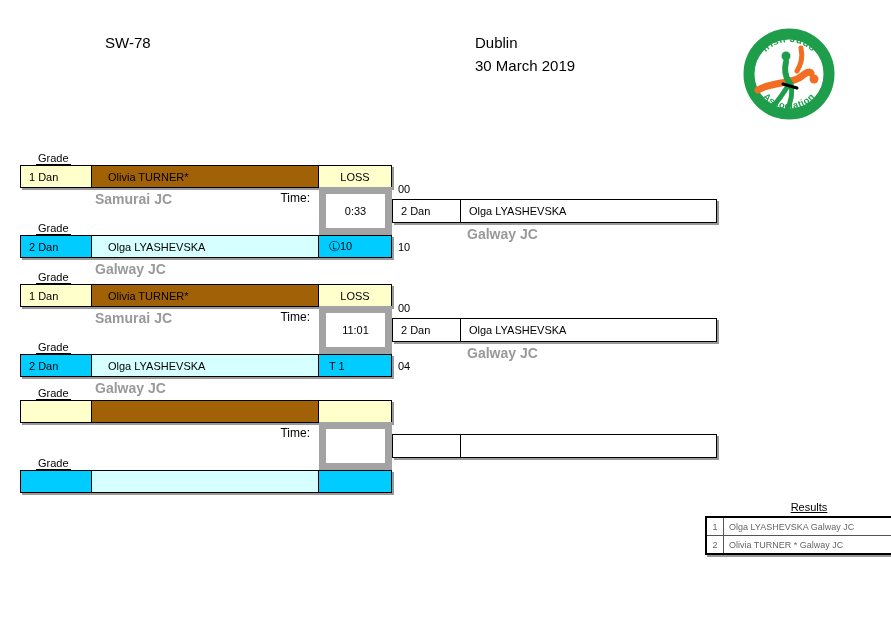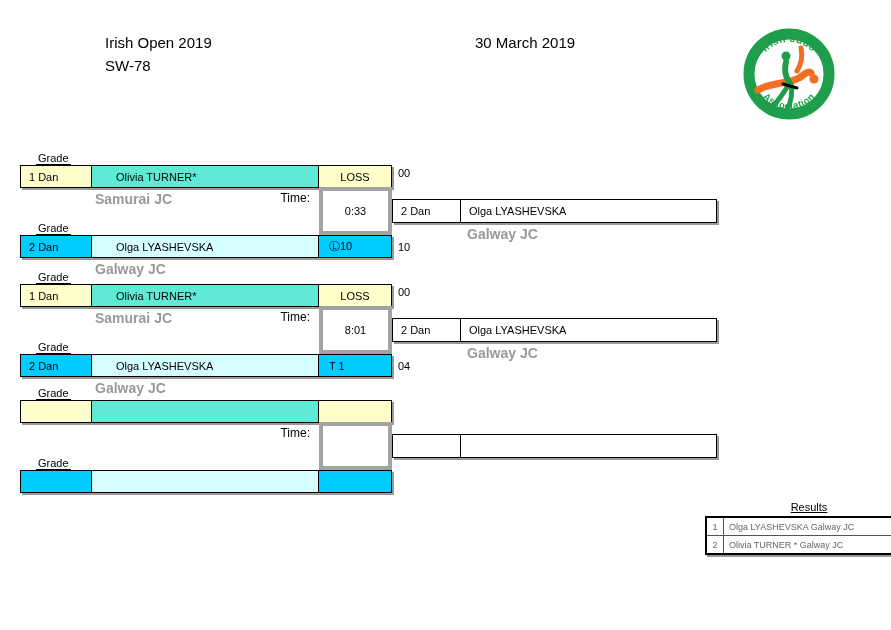--- a/index.html
+++ b/index.html
@@ -12,64 +12,64 @@
   #hdr-left{left:105px;top:31px;}
   #hdr-mid{left:475px;top:31px;}
   #logo{position:absolute;left:741px;top:26px;width:96px;height:96px;}
   
   .match{position:absolute;left:0;width:891px;height:119px;}
   .gradelbl{position:absolute;left:36px;font-size:11px;}
   .gradelbl span{display:inline-block;border-bottom:1px solid #000;padding:0 2px;}
   .g1{top:0;}
   .g2{top:70px;}
   .prow{position:absolute;left:20px;width:372px;height:23px;box-sizing:border-box;
-        border:1px solid #000;display:flex;background:#5eead4;box-shadow:2px 2px 0 #999;}
+        border:1px solid #000;display:flex;background:#a16207;box-shadow:2px 2px 0 #999;}
   .r1{top:13px;}
   .r2{top:83px;}
   .cell{display:flex;align-items:center;font-size:11px;box-sizing:border-box;height:100%;}
   .cg{width:71px;border-right:1px solid #000;padding-left:8px;}
-  .cn{flex:1;border-right:1px solid #000;padding-left:24px;}
+  .cn{flex:1;border-right:1px solid #000;padding-left:16px;}
   .cs{width:72px;justify-content:center;}
   .cs.spad{justify-content:flex-start;padding-left:10px;}
   .yellow{background:var(--yellow);}
   .cyan{background:var(--cyan);}
   .lcyan{background:var(--lcyan);}
   .club{position:absolute;font-size:14px;color:#999;font-weight:bold;}
   .club1{left:95px;top:39px;}
   .club2{left:95px;top:109px;}
   .wclub{left:467px;top:74px;}
   .timecell{position:absolute;left:319px;top:35px;width:73px;height:48px;box-sizing:border-box;
-            border:4px solid #a3a3a3;background:#fff;display:flex;align-items:center;justify-content:center;
+            border:7px solid #a3a3a3;background:#fff;display:flex;align-items:center;justify-content:center;
             font-size:11px;}
   .timelbl{position:absolute;left:180px;top:39px;width:130px;text-align:right;font-size:12px;}
   .points{position:absolute;left:398px;height:23px;display:flex;align-items:center;font-size:11px;}
-  .p1{top:9px;}
+  .p1{top:25px;}
   .p2{top:83px;}
   .winner{position:absolute;left:392px;top:47px;width:325px;height:24px;box-sizing:border-box;
           border:1px solid #000;background:#fff;display:flex;box-shadow:2px 2px 0 #999;}
   .wgrade{width:68px;border-right:1px solid #000;display:flex;align-items:center;padding-left:8px;
           font-size:11px;box-sizing:border-box;}
   .wname{flex:1;display:flex;align-items:center;padding-left:8px;font-size:11px;}
   
   #results{position:absolute;left:664px;top:501px;width:208px;padding-left:41px;}
   .rtitle{text-align:center;font-size:11px;text-decoration:underline;margin-bottom:3px;}
   .rtable{border:2px solid #000;background:#fff;box-shadow:2px 2px 0 #999;}
   .rrow{display:flex;height:17px;font-size:9px;color:#666;align-items:stretch;}
   .rrow + .rrow{border-top:1px solid #555;}
   .rplace{width:16px;border-right:1px solid #555;display:flex;align-items:center;justify-content:center;}
   .rname{display:flex;align-items:center;padding-left:5px;}
 </style>
 </head>
 <body>
 
 <div id="hdr-left" class="hdr-block">
-  <div>Irish Open 2019</div>
   <div>SW-78</div>
 </div>
 <div id="hdr-mid" class="hdr-block">
+  <div>Dublin</div>
   <div>30 March 2019</div>
 </div>
 
 <svg id="logo" viewBox="0 0 96 96">
   <circle cx="48" cy="48" r="40" fill="#fff" style="stroke:var(--logo-green)" stroke-width="11"></circle>
   <path id="arcTop" d="M 16 48 A 32 32 0 0 1 80 48" fill="none"></path>
   <path id="arcBot" d="M 13 48 A 35 35 0 0 0 83 48" fill="none"></path>
   <text font-size="10" font-weight="bold" style="fill:var(--logo-green)" letter-spacing="0.5">
     <textPath href="#arcTop" startOffset="50%" text-anchor="middle">Irish Judo</textPath>
   </text>
@@ -117,21 +117,21 @@
 <div class="match" style="top:271px">
   <div class="gradelbl g1"><span>Grade</span></div>
   <div class="prow r1">
     <div class="cell cg yellow">1 Dan</div>
     <div class="cell cn">Olivia TURNER*</div>
     <div class="cell cs yellow">LOSS</div>
   </div>
   <div class="club club1">Samurai JC</div>
   <div class="points p1">00</div>
   <div class="timelbl">Time:</div>
-  <div class="timecell">8:01</div>
+  <div class="timecell">11:01</div>
   <div class="gradelbl g2"><span>Grade</span></div>
   <div class="prow r2">
     <div class="cell cg cyan">2 Dan</div>
     <div class="cell cn lcyan">Olga LYASHEVSKA</div>
     <div class="cell cs cyan spad">T 1</div>
   </div>
   <div class="club club2">Galway JC</div>
   <div class="points p2">04</div>
   <div class="winner">
     <div class="wgrade">2 Dan</div>

